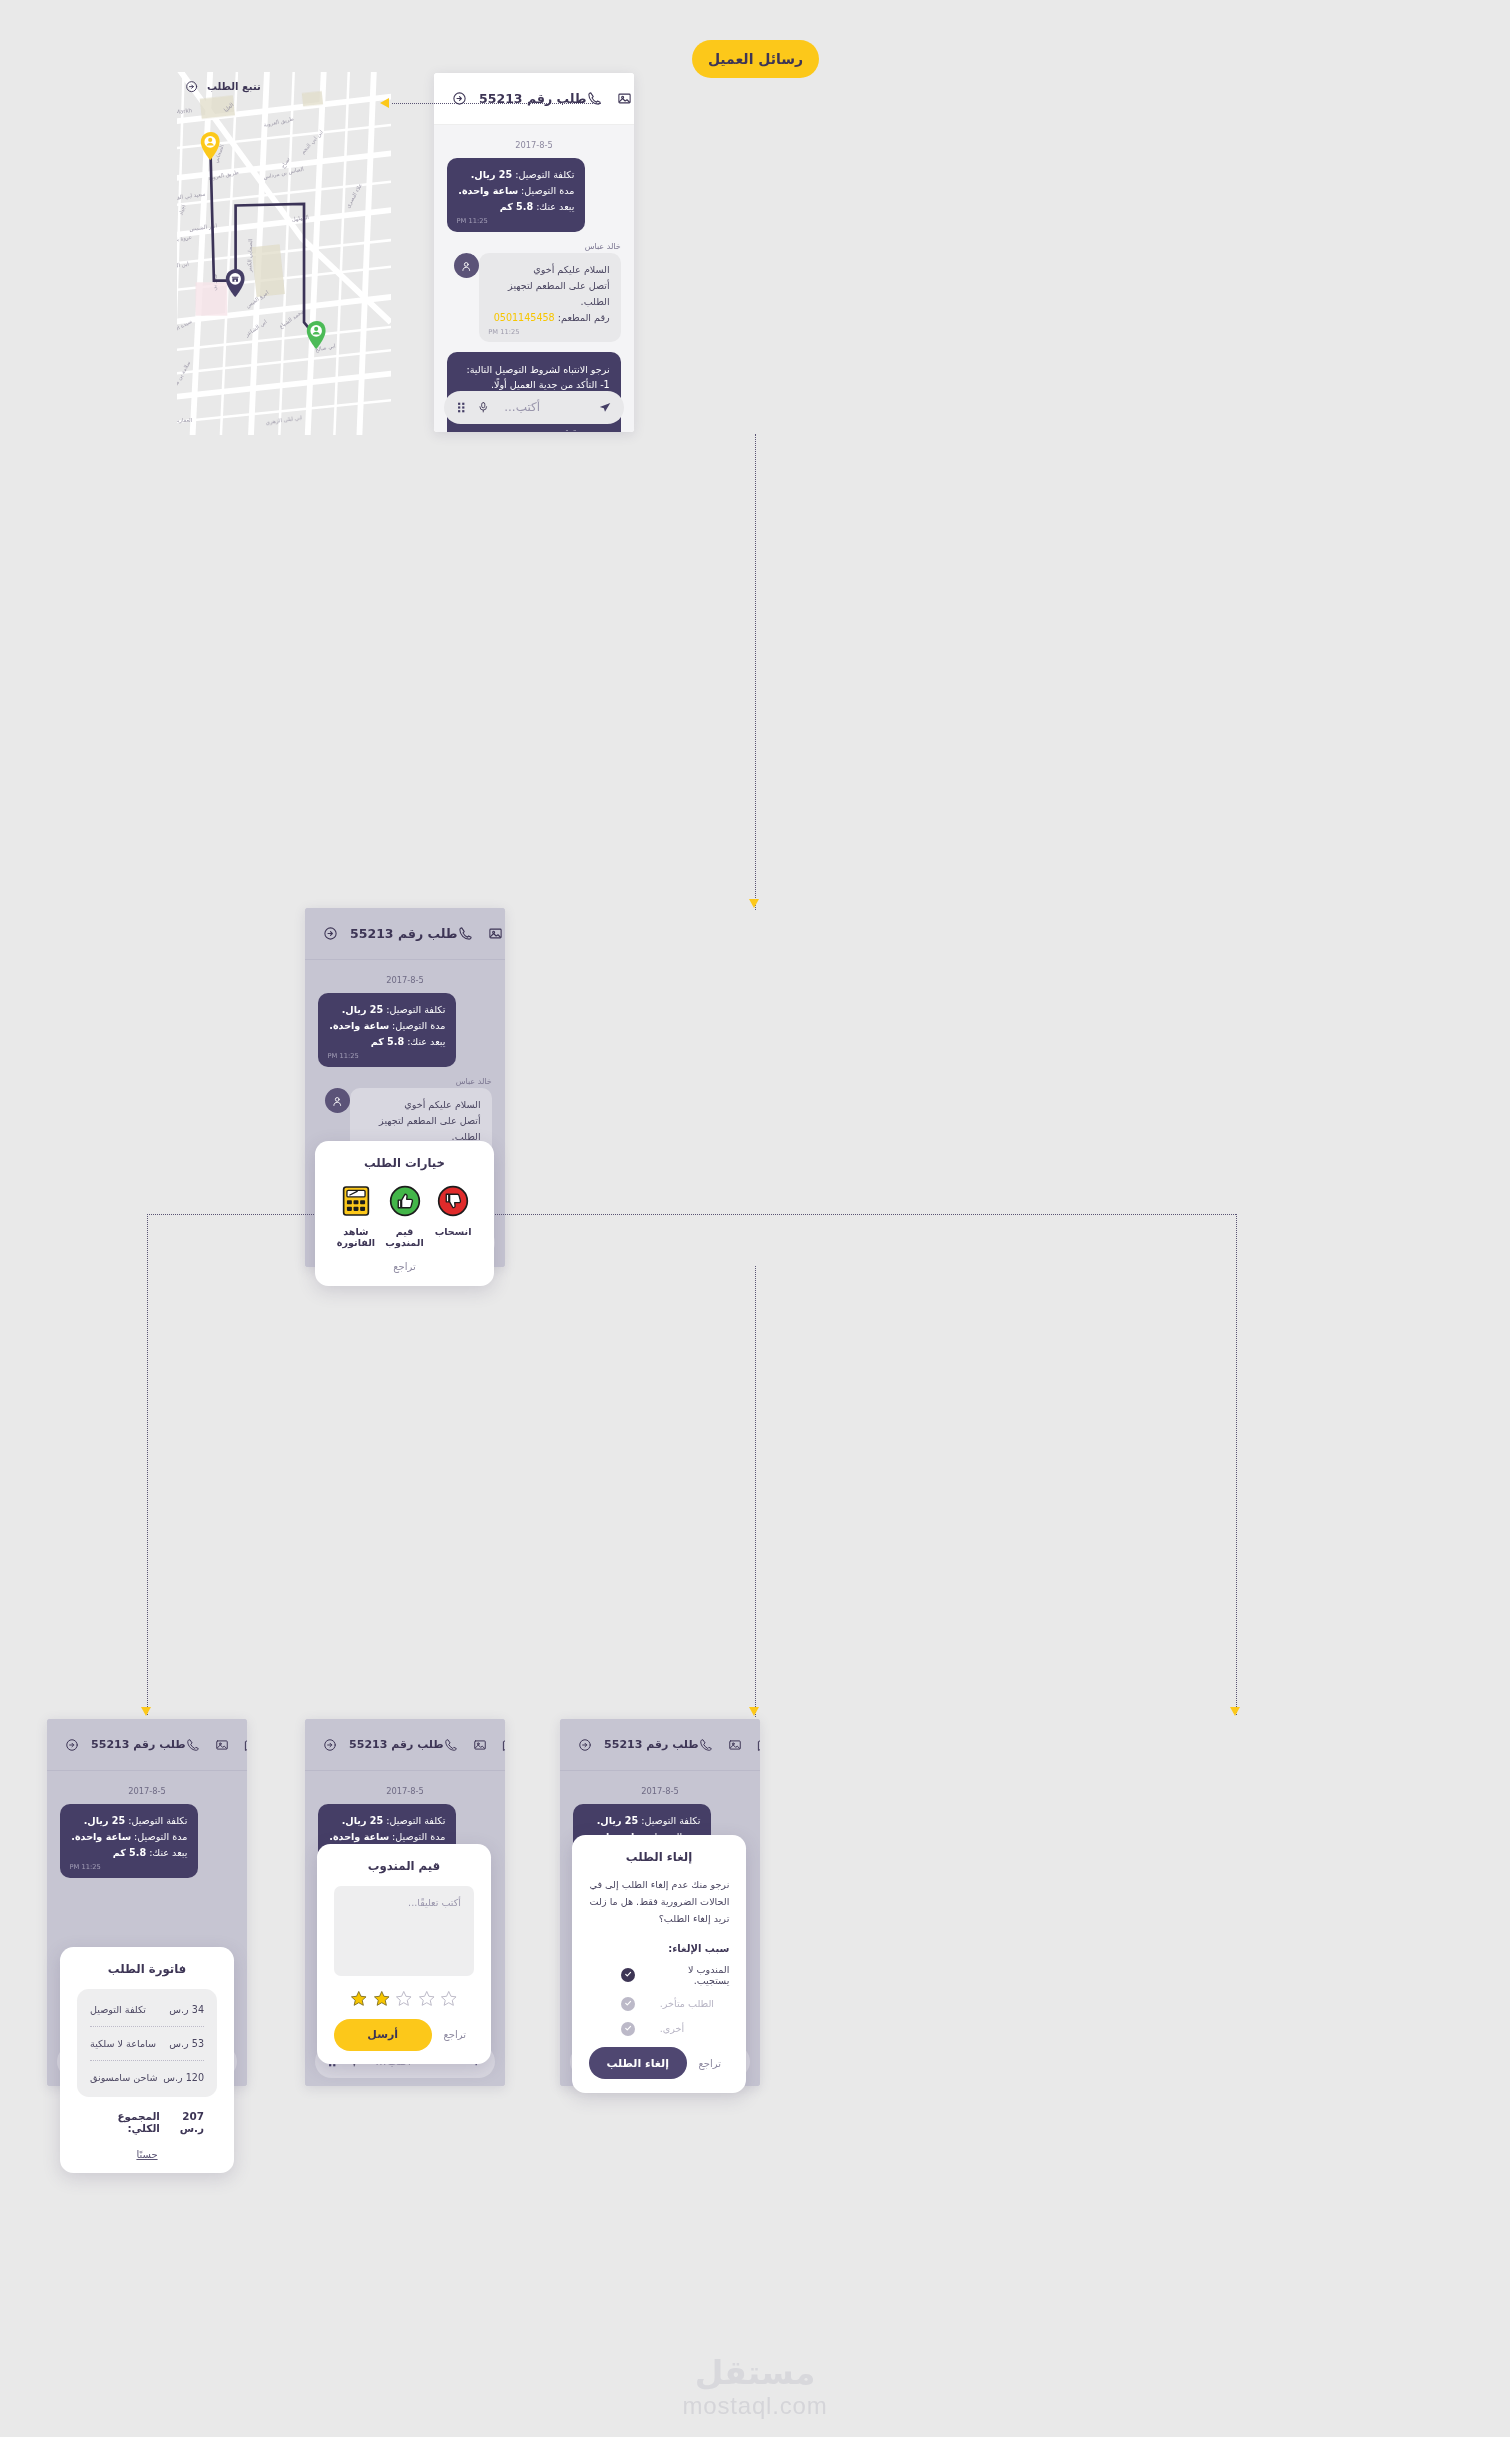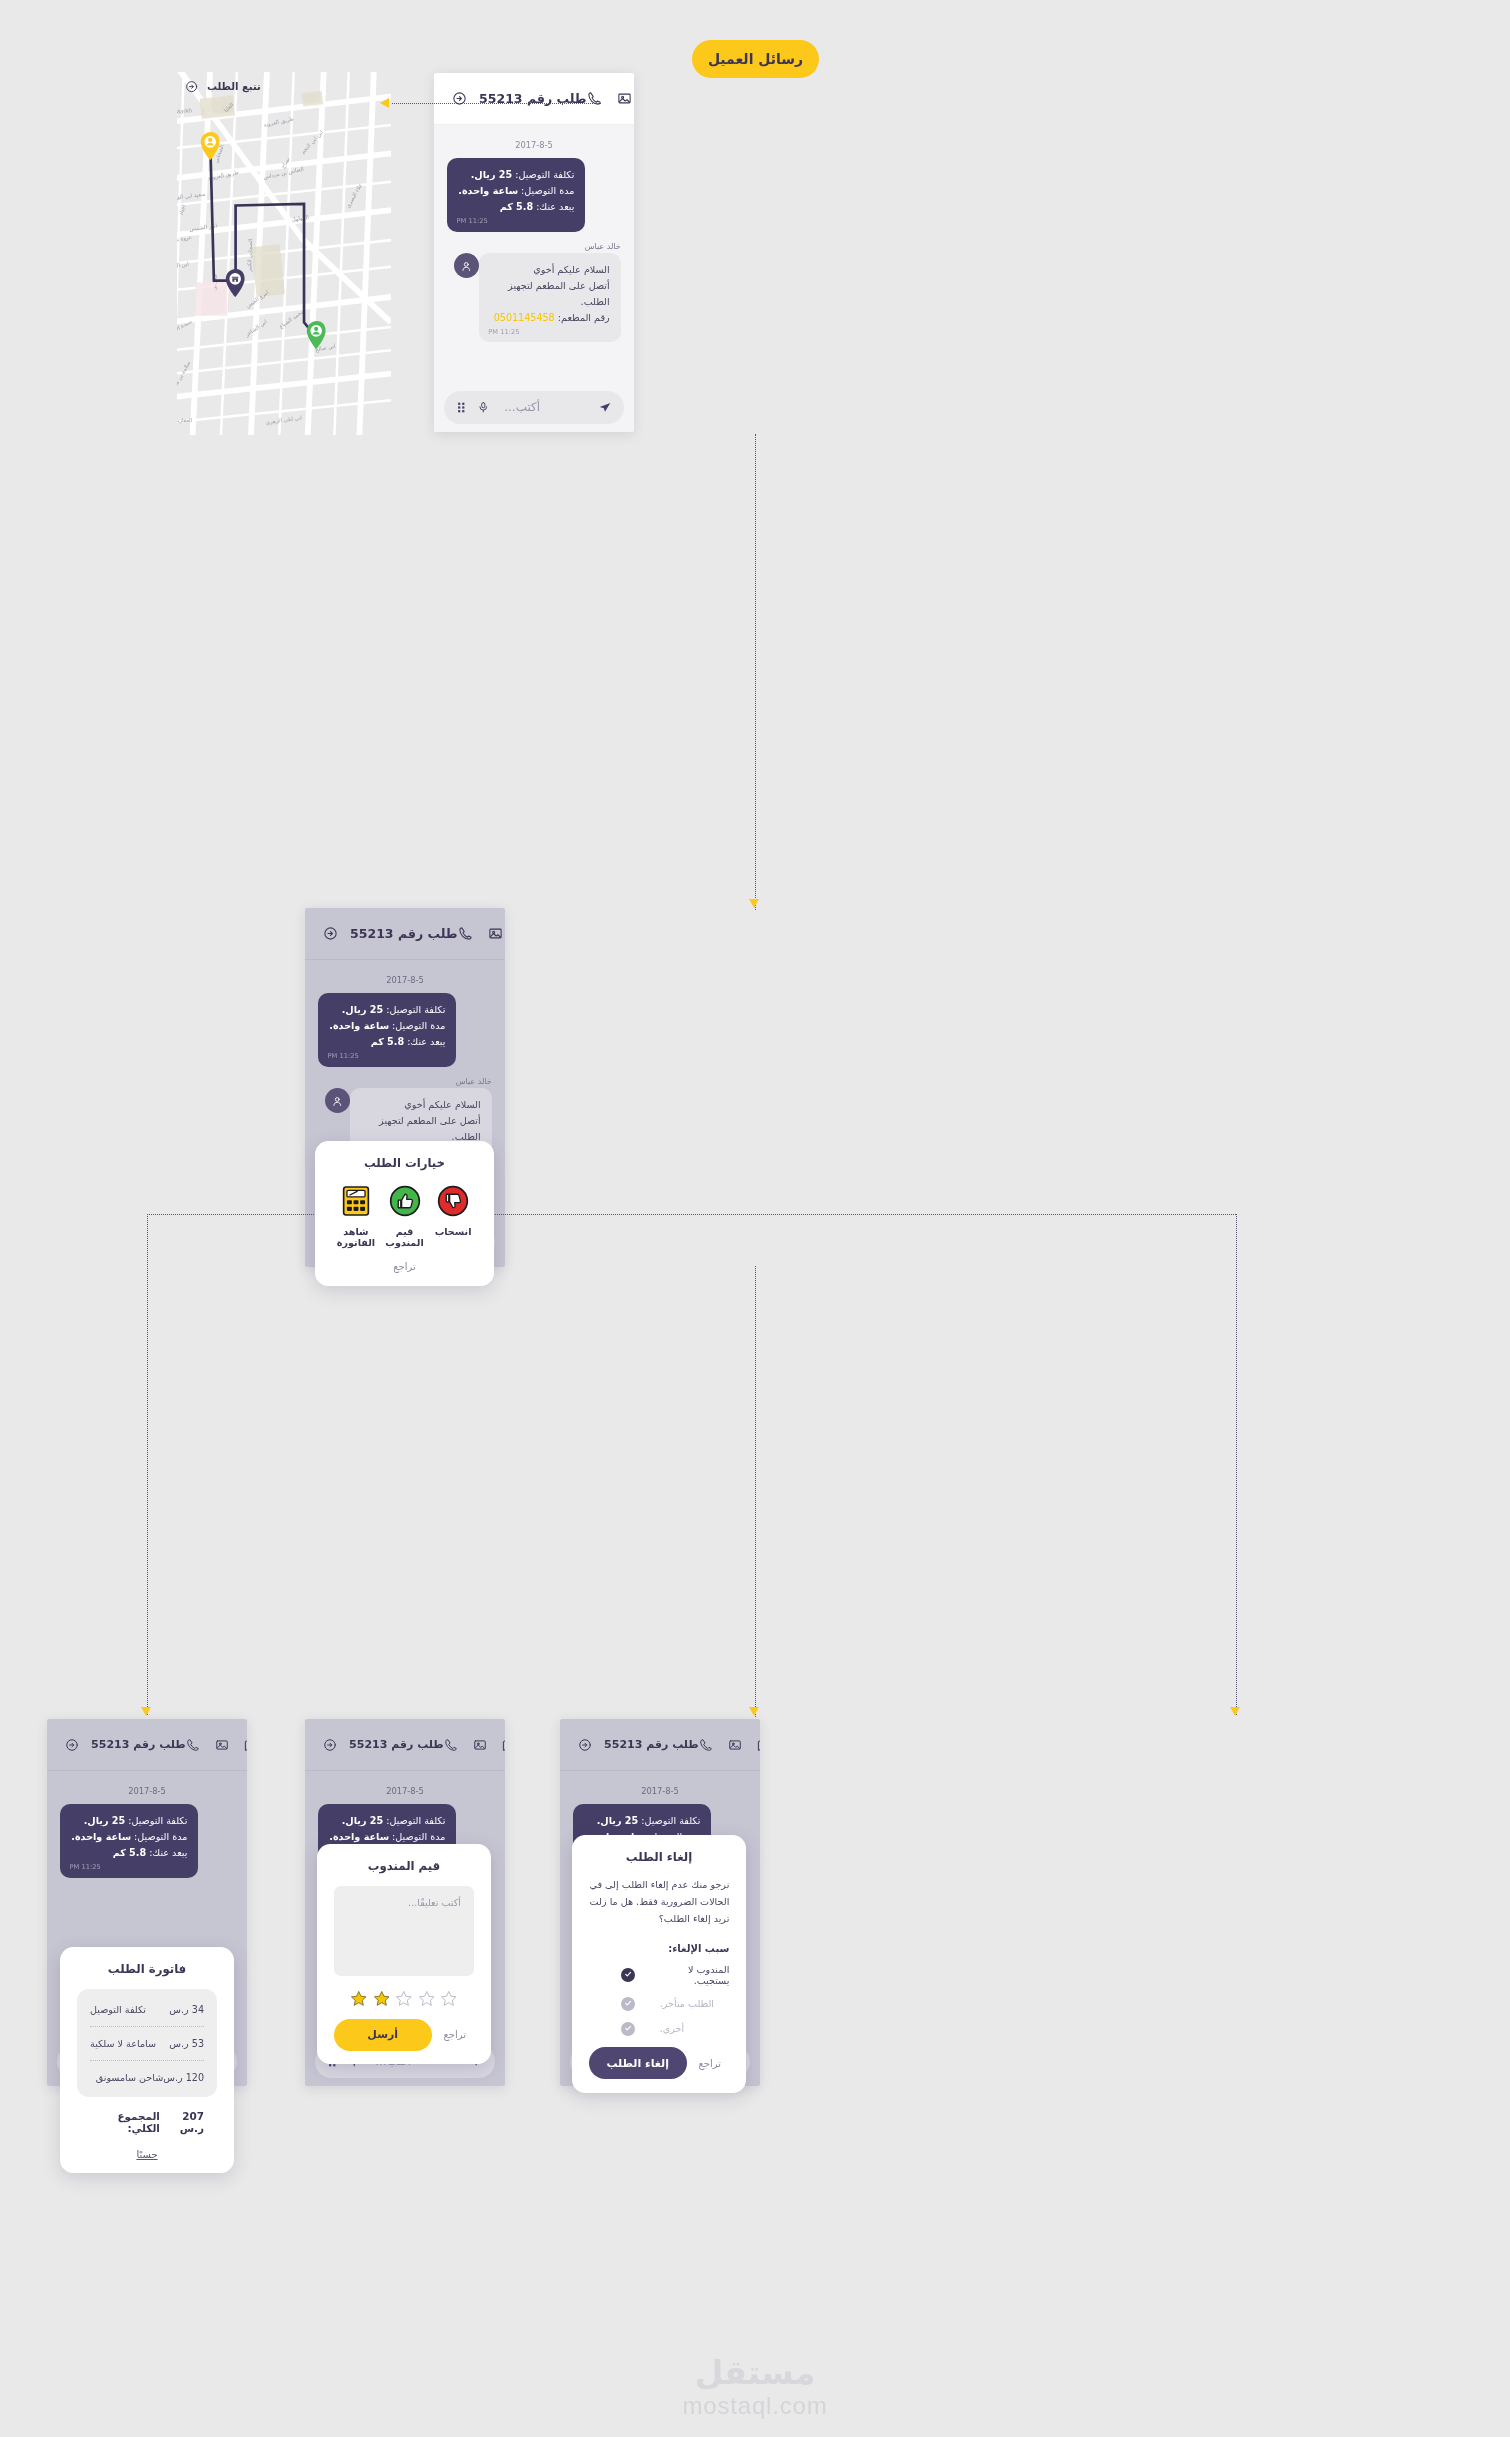--- a/index.html
+++ b/index.html
@@ -115,21 +115,21 @@
   .btn.dark { background: #4f4771; color: #ffffff; }
   .sheet-cancel-center { text-align: center; margin-top: 10px; }
 
   
   .inv-box { background: #eeeeef; border-radius: 11.7px; padding: 3.3px 13.3px; }
   .inv-row {
     display: flex; flex-direction: row-reverse; justify-content: space-between; align-items: center;
     padding: 11px 0; font-size: 9.6px; color: #4a4560;
     border-bottom: 0.8px dotted #bdbac9;
   }
-  .inv-row:last-child { border-bottom: none; justify-content: flex-end; }
+  .inv-row:last-child { border-bottom: none; }
   .inv-total {
     display: flex; flex-direction: row-reverse; justify-content: space-between; align-items: center;
     padding: 13.3px 13.3px 3.3px; font-size: 10.4px; font-weight: bold; color: #3d3555;
   }
   .inv-ok { text-align: center; font-size: 10px; color: #5a5474; margin-top: 11.7px; text-decoration: underline; }
 
   
   .rate-box { background: #eeeeef; border-radius: 7px; height: 90px; padding: 11px 13.3px; font-size: 9.6px; color: #9a96ac; text-align: right; }
   .stars { display: flex; flex-direction: row-reverse; justify-content: center; gap: 5px; margin: 13.3px 0 5px; }
 
@@ -322,20 +322,29 @@
             <div class="sender">خالد عباس</div>
             <div class="bubble grey">
               <div>السلام عليكم أخوي</div>
               <div>أتصل على المطعم لتجهيز الطلب.</div>
               <div><span>رقم المطعم: </span><span class="hl">0501145458</span></div>
               <span class="bub-time">11:25 PM</span>
             </div>
           </div>
         </div>
 
+        <div class="msg-row them">
+          <div class="bubble dark">
+            <div>نرجو الانتباه لشروط التوصيل التالية:</div>
+            <div>1- التأكد من جدية العميل أولًا.</div>
+            <div>2- عدم التواصل خارج تطبيق سريع.</div>
+            <div>3- عدم الأنسحاب من الطلب إلا بسبب حقيقي.</div>
+
+          </div>
+        </div>
 
       </div>
 
       <div class="ph-input">
         <span>
             <svg width="14" height="14" viewBox="0 0 24 24" fill="#453e66">
               <path d="M21 5L3 12l7 2.2L21 5zm0 0l-9 15-2-5.8L21 5z"></path>
             </svg>
           </span>
         <span class="placeholder">أكتب...</span>

